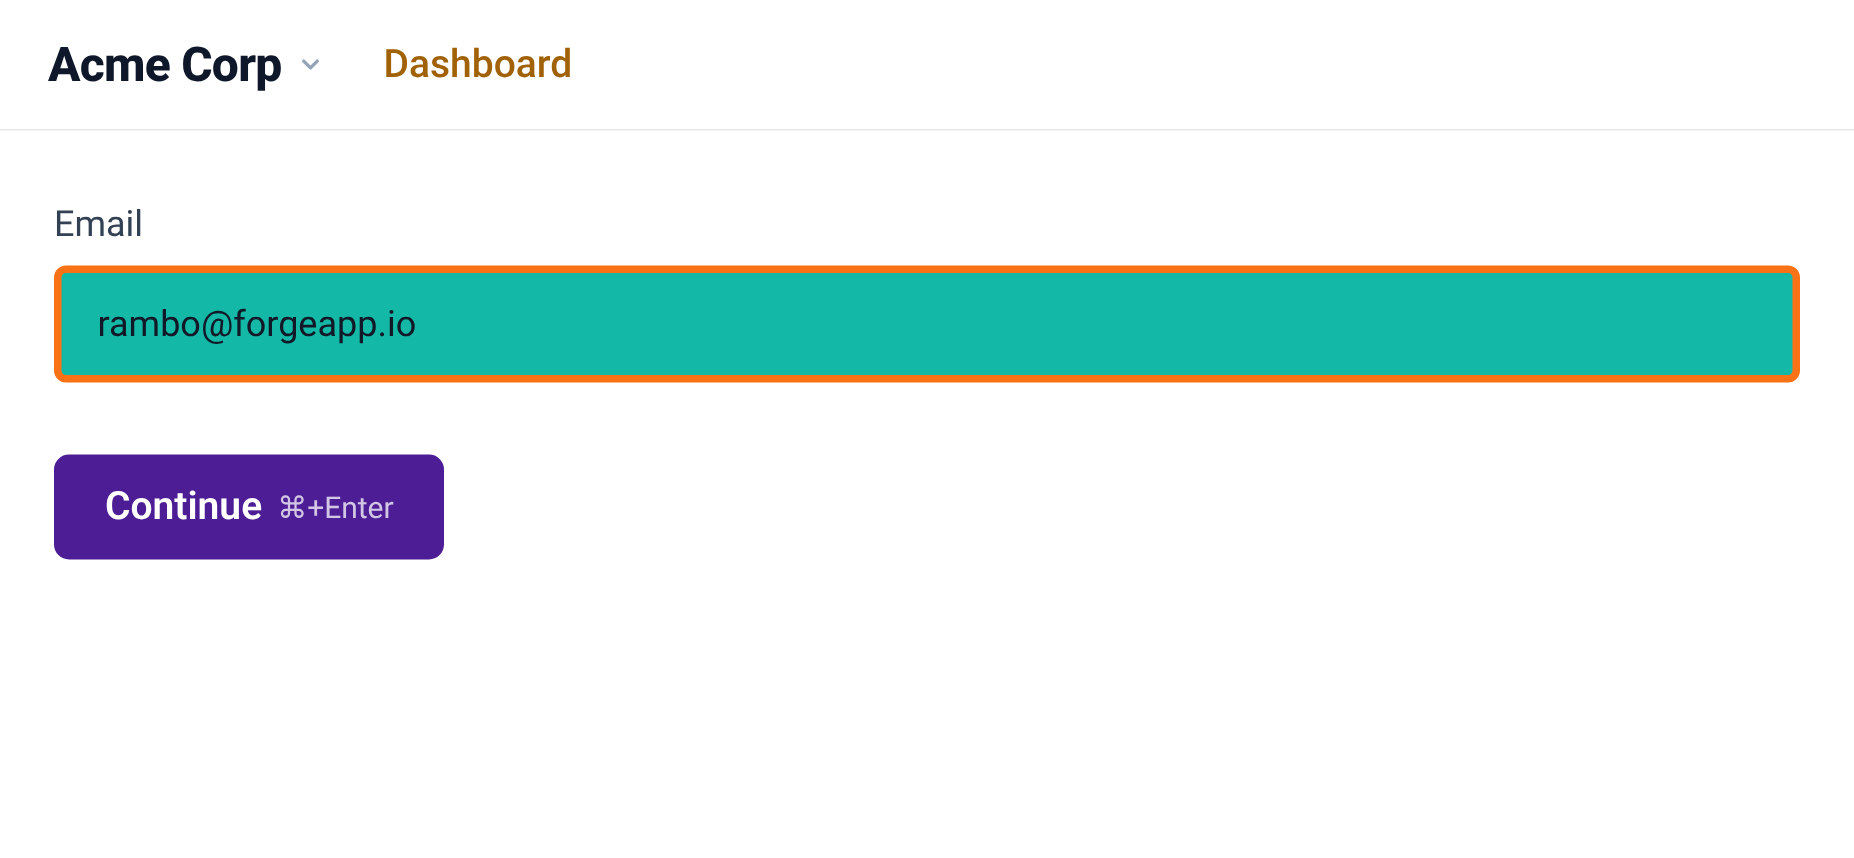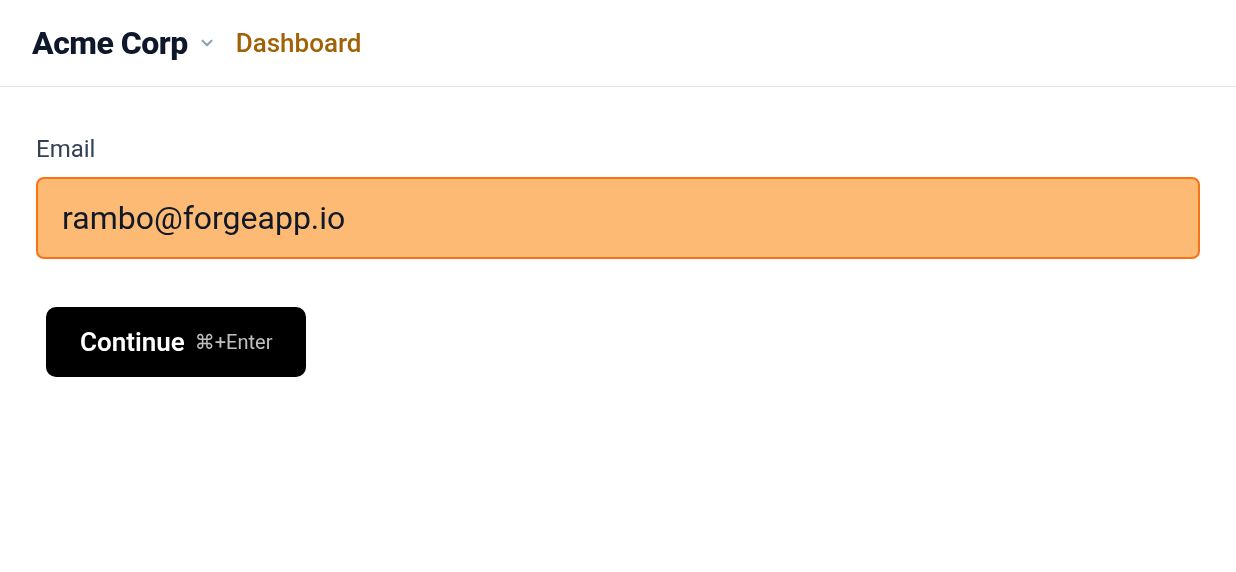--- a/index.html
+++ b/index.html
@@ -13,21 +13,21 @@
       color: #1e293b;
       width: 1236px;
       height: 572px;
       overflow: hidden;
     }
     .topbar {
       display: flex;
       align-items: center;
       padding: 24px 32px;
       border-bottom: 1px solid #e5e7eb;
-      gap: 20px;
+      gap: 40px;
     }
     .org-selector {
       display: flex;
       align-items: center;
       gap: 10px;
       cursor: pointer;
     }
     .org-name {
       font-size: 32px;
       font-weight: 800;
@@ -63,42 +63,41 @@
     .field-label {
       display: block;
       font-size: 24px;
       color: #334155;
       margin-bottom: 14px;
       font-weight: 400;
     }
     .text-input {
       width: 100%;
       padding: 20px 24px;
-      font-size: 32px;
+      font-size: 24px;
       color: #111827;
-      background: #fdba74;
-      border: 2px solid #f97316;
+      background: #14b8a6;
+      border: 5px solid #f97316;
       border-radius: 8px;
       outline: none;
       font-family: inherit;
     }
     .primary-button {
       display: inline-flex;
       align-items: center;
       gap: 10px;
-      background: #000000;
+      background: #4c1d95;
       color: #ffffff;
       border: none;
       border-radius: 10px;
       padding: 20px 34px;
       font-size: 26px;
       font-weight: 600;
       cursor: pointer;
       font-family: inherit;
-      margin-left: 10px;
     }
     .button-hint {
       font-size: 20px;
       font-weight: 400;
       color: rgba(255,255,255,0.75);
     }
   </style>
 </head>
 <body>
 

